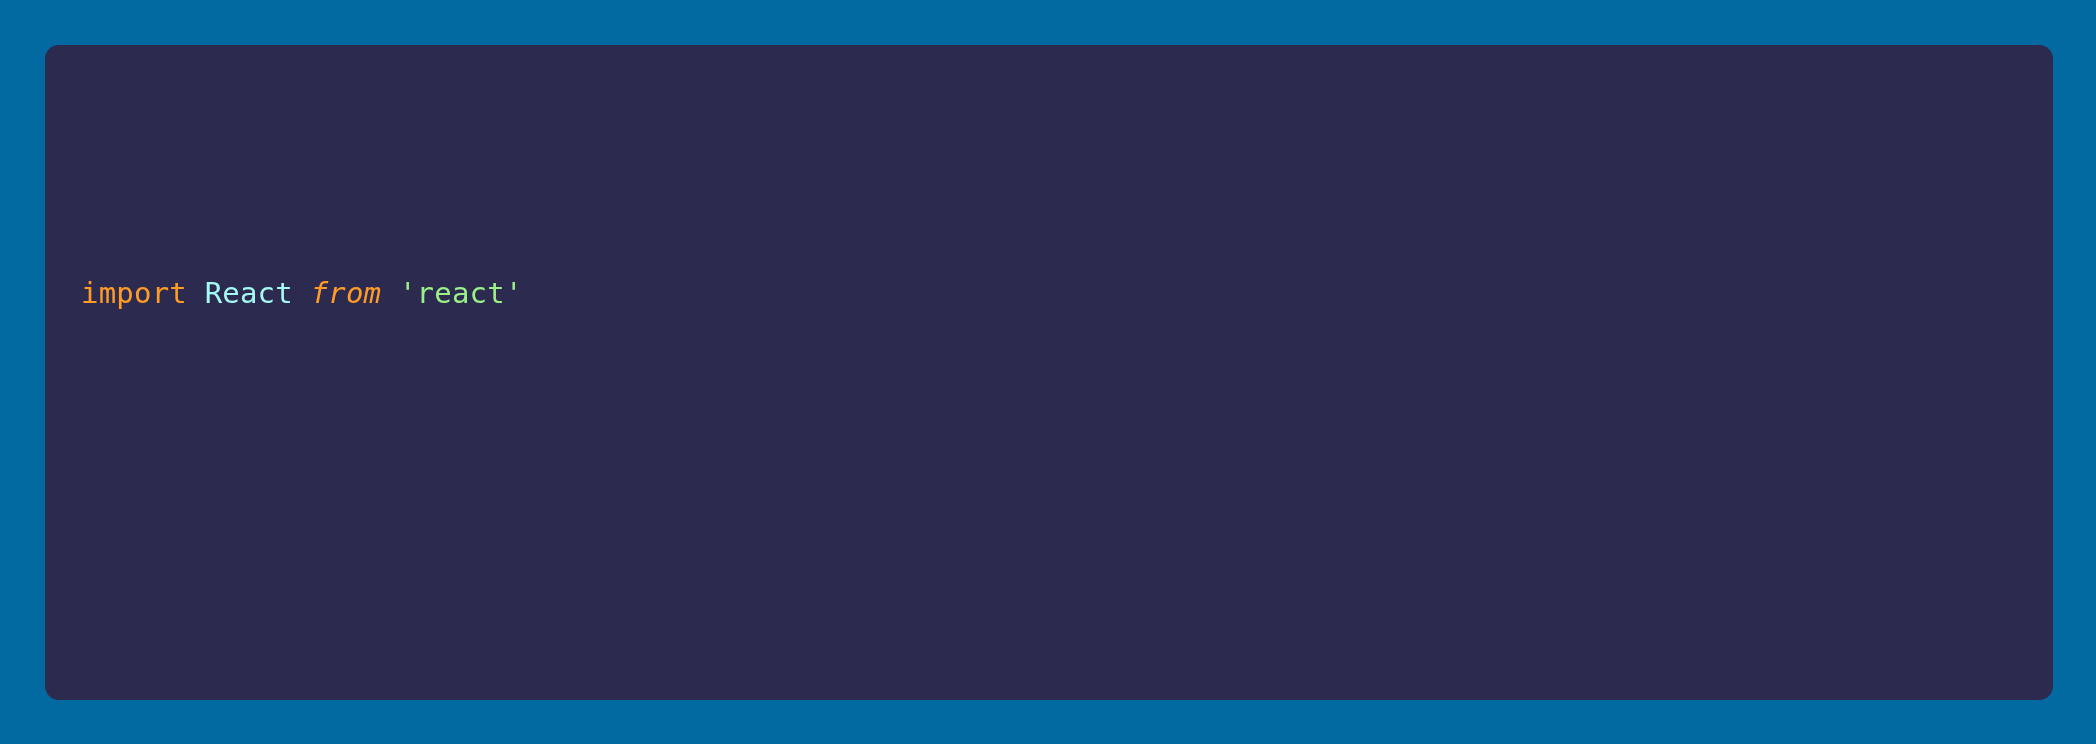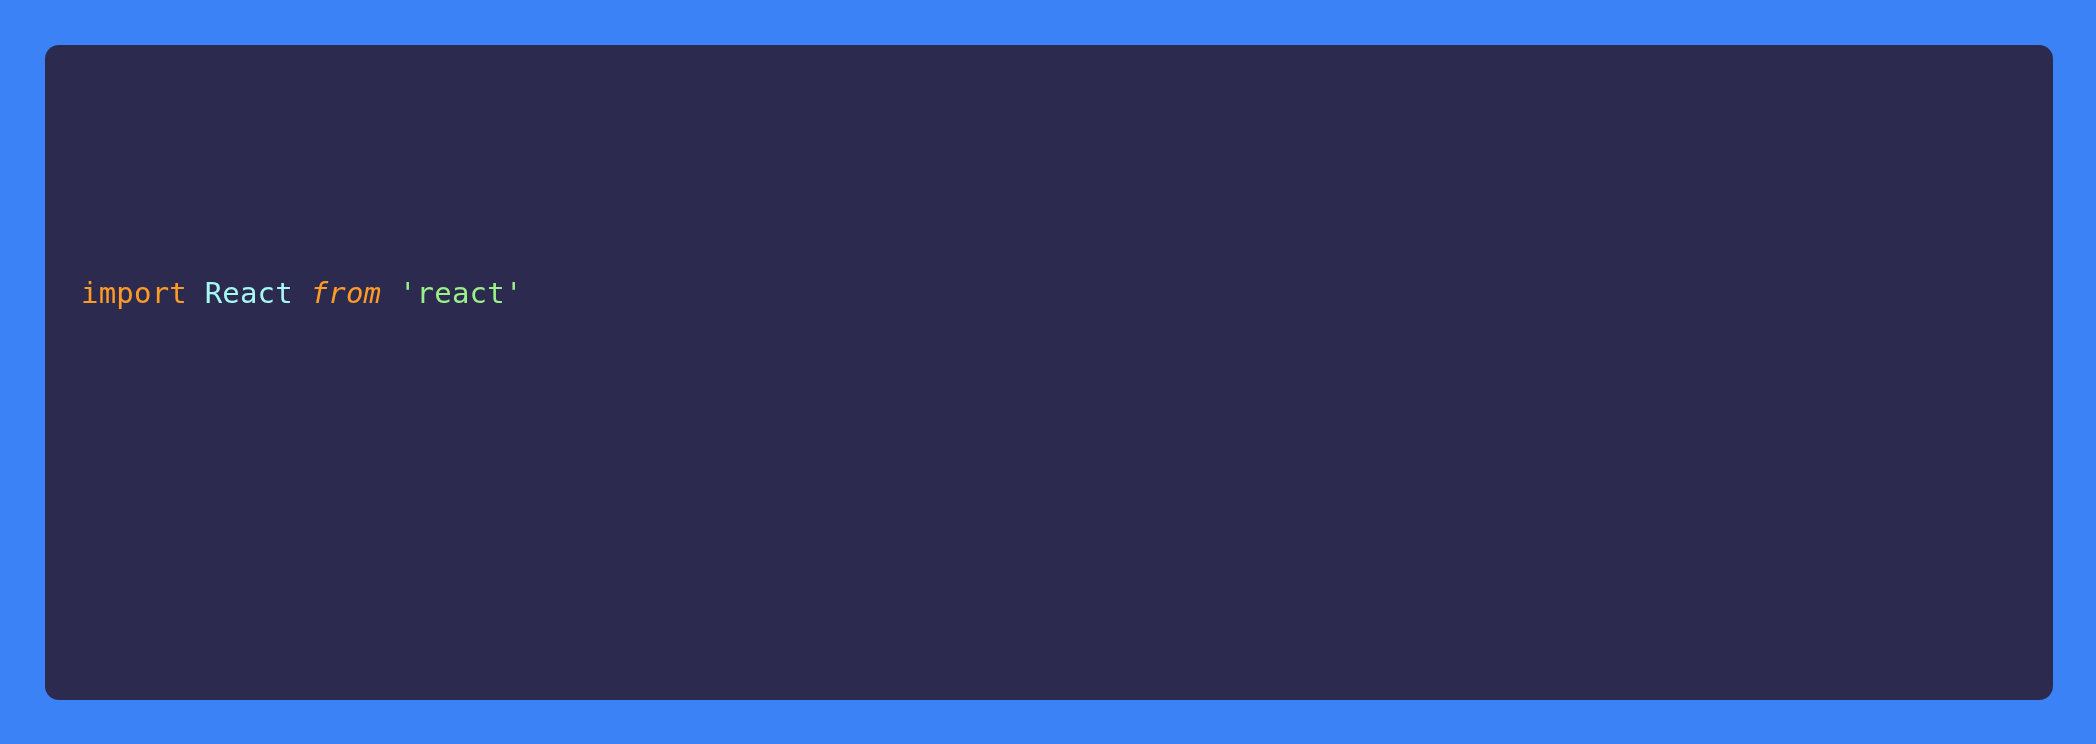--- a/index.html
+++ b/index.html
@@ -12,21 +12,21 @@
     width: 2096px;
     height: 744px;
     overflow: hidden;
     font-family: "DejaVu Sans Mono", "Liberation Mono", monospace;
   }
 
   #screen {
     position: relative;
     width: 2096px;
     height: 744px;
-    background: #3b82f6;
+    background: #0369a1;
     box-sizing: border-box;
   }
 
   #code-panel {
     position: absolute;
     left: 45px;
     top: 45px;
     width: 2008px;
     height: 655px;
     background: #2C2A4E;

